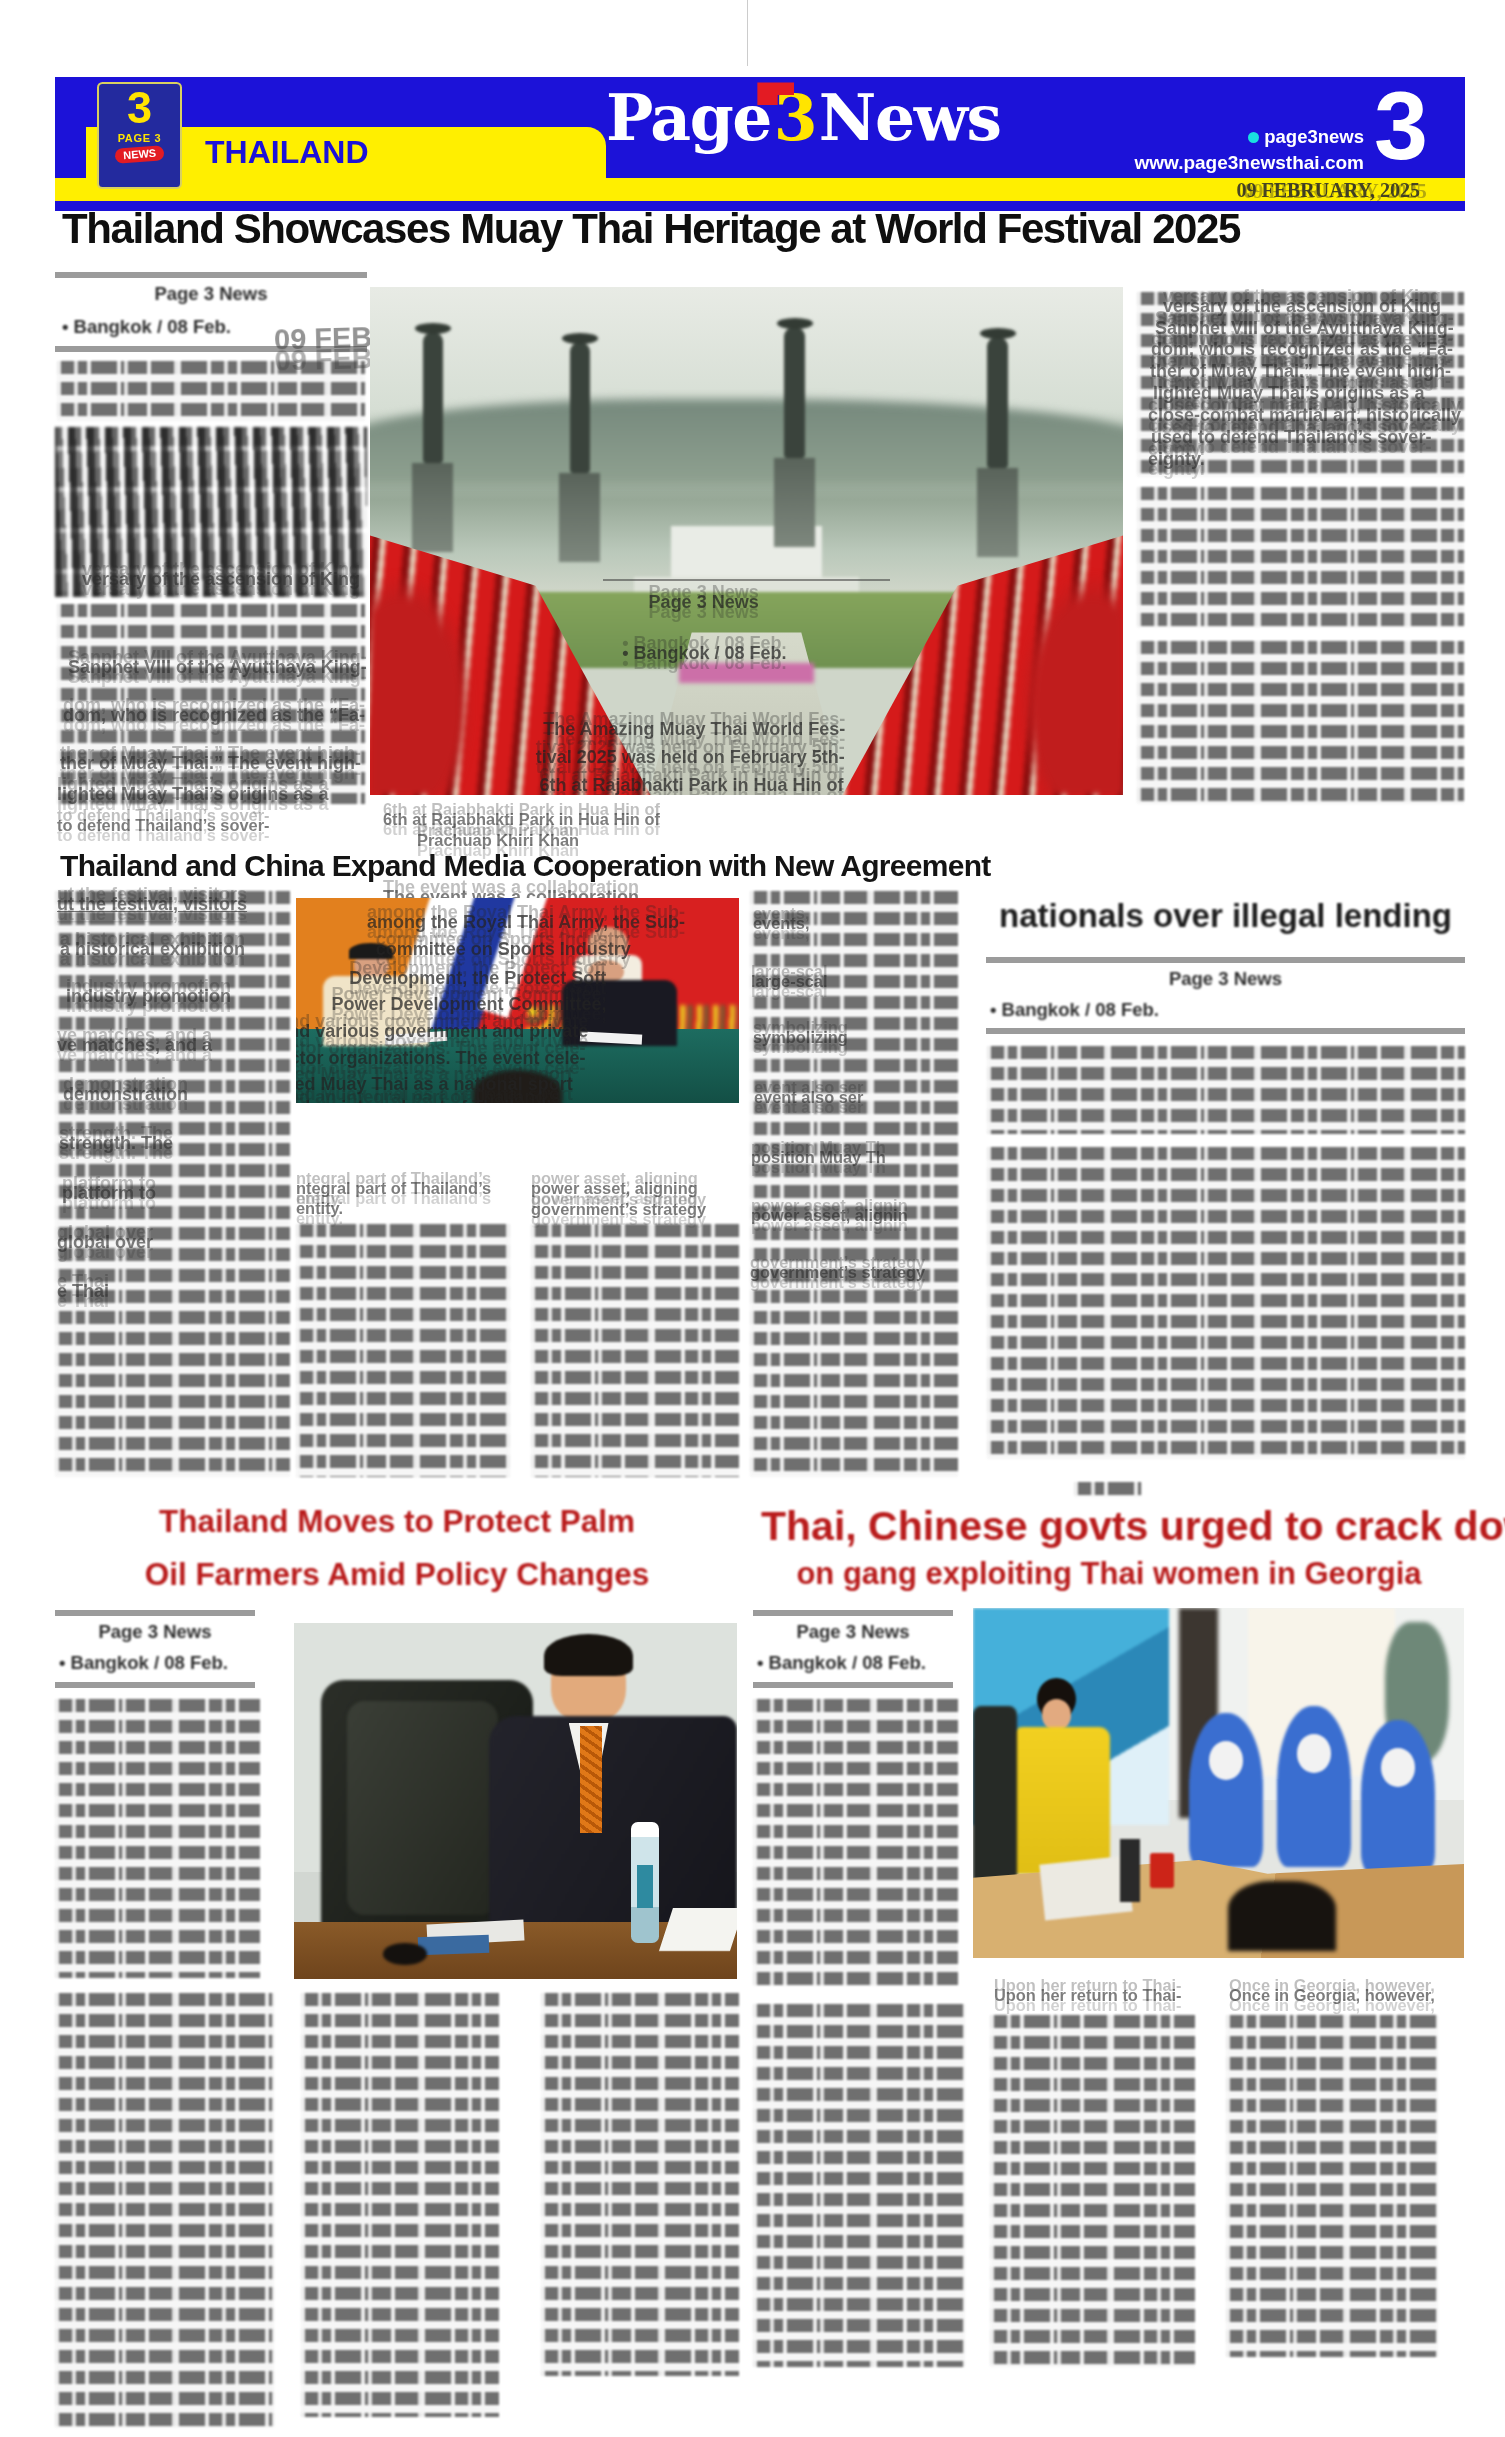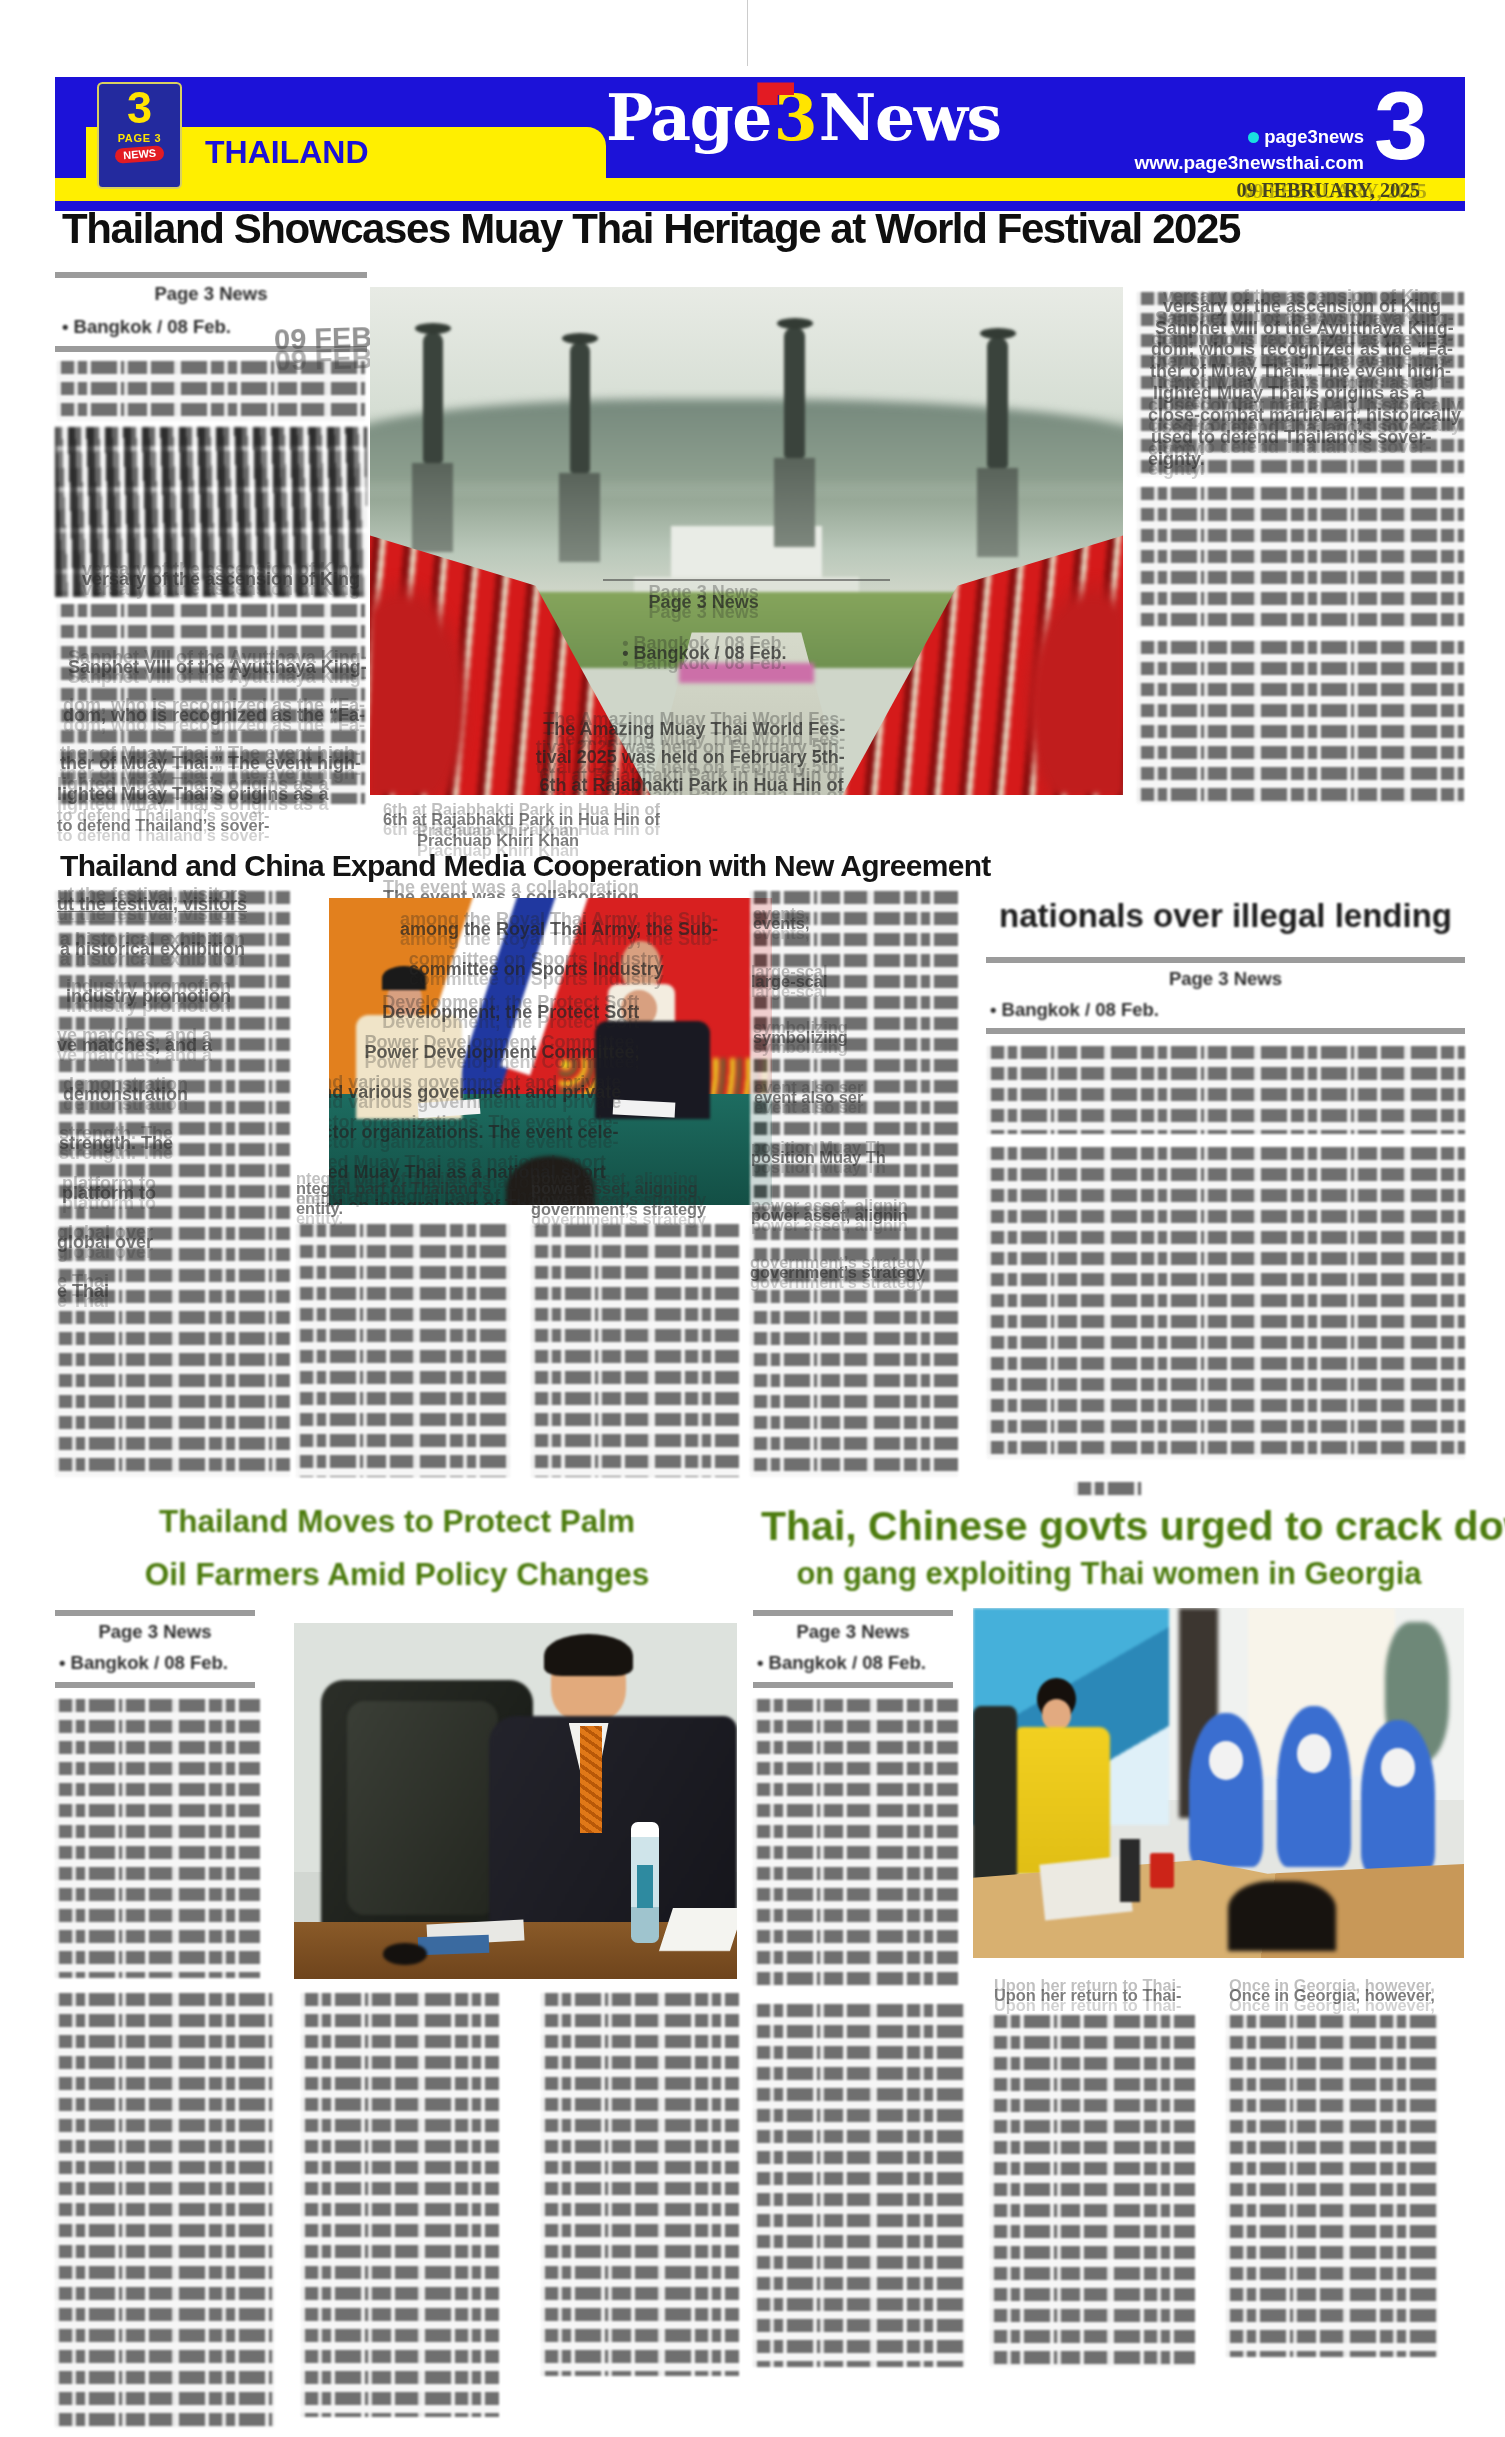--- a/index.html
+++ b/index.html
@@ -22,21 +22,21 @@
   .thailand{font-size:32px;font-weight:700;color:#1c12d8;letter-spacing:0px;}
   .hdr-white{color:#ffffff;font-weight:700;white-space:nowrap;}
   .dot{display:inline-block;width:11px;height:11px;border-radius:50%;background:#19e0e0;margin-right:5.5px;}
   .date-ghost{font-weight:700;color:rgba(40,40,40,.85);filter:blur(0.7px);
               text-shadow:6.8px 1.4px 0 rgba(40,40,40,.35);white-space:nowrap;}
   
   .h1{font-size:42px;font-weight:700;letter-spacing:-1.4px;color:#0f0f0f;filter:blur(0.3px);white-space:nowrap;}
   .h2{font-size:30px;font-weight:700;letter-spacing:-0.7px;color:#141414;filter:blur(0.6px);
       white-space:nowrap;text-align:center;}
   .h3{font-size:33px;font-weight:700;color:#1d1d1d;filter:blur(0.8px);white-space:nowrap;text-align:center;}
-  .h4{font-size:31.5px;font-weight:700;color:#4d7c0f;filter:blur(0.8px);white-space:nowrap;text-align:center;}
+  .h4{font-size:31.5px;font-weight:700;color:#b91c1c;filter:blur(0.8px);white-space:nowrap;text-align:center;}
   
   .rule{background:#9b9b9b;height:5.5px;}
   .byl{font-weight:700;color:#2d2d2d;filter:blur(0.8px);font-size:18.5px;white-space:nowrap;}
   .ghost{font-weight:700;color:rgba(45,45,45,.62);filter:blur(0.5px);white-space:nowrap;font-size:18px;
          text-shadow:0 -10.3px rgba(45,45,45,.30),0 10.3px rgba(45,45,45,.22);}
   .ghost.small{font-size:16.4px;}
   .sk{background-image:
         repeating-linear-gradient(90deg, rgba(255,255,255,.92) 0 4.1px, rgba(255,255,255,0) 4.1px 30px),
         repeating-linear-gradient(90deg, rgba(255,255,255,0) 0 17px, rgba(255,255,255,.85) 17px 21px, rgba(255,255,255,0) 21px 50px),
         repeating-linear-gradient(180deg,#4c4c4c 0 13px,#ffffff 13px 21px);
@@ -180,21 +180,21 @@
   <div class="abs ghost" style="left:57px;top:894px;text-decoration:underline;">ut the festival, visitors</div>
   <div class="abs ghost" style="left:60px;top:939px;">a historical exhibition</div>
   <div class="abs ghost" style="left:66px;top:986px;">industry promotion</div>
   <div class="abs ghost" style="left:57px;top:1035px;">ve matches, and a</div>
   <div class="abs ghost" style="left:63px;top:1084px;">demonstration</div>
   <div class="abs ghost" style="left:59px;top:1133px;">strength. The</div>
   <div class="abs ghost" style="left:62px;top:1183px;">platform to</div>
   <div class="abs ghost" style="left:57px;top:1232px;">global over</div>
   <div class="abs ghost" style="left:57px;top:1281px;">e Thai</div>
 
-  <div class="abs photo" style="left:296px;top:898px;width:443px;height:307px;margin-left:33px;">
+  <div class="abs photo" style="left:296px;top:898px;width:443px;height:205px;">
     <div class="abs" style="inset:0;
          background:linear-gradient(105deg,#e2801e 0 28%,#d82020 28% 100%);"></div>
     <div class="abs" style="left:26%;top:-10%;width:11%;height:80%;
          background:#ffffff;transform:rotate(18deg);filter:blur(1.4px);"></div>
     <div class="abs" style="left:36%;top:-10%;width:10%;height:80%;
          background:#2038a0;transform:rotate(18deg);filter:blur(1.4px);"></div>
     <div class="abs" style="left:46%;top:-12%;width:7%;height:70%;
          background:#ffffff;transform:rotate(18deg);filter:blur(1.4px);"></div>
     <div class="abs" style="left:66%;top:14%;width:9%;height:16%;
          background:#d8a080;border-radius:50% 50% 40% 40%;filter:blur(1.4px);"></div>

